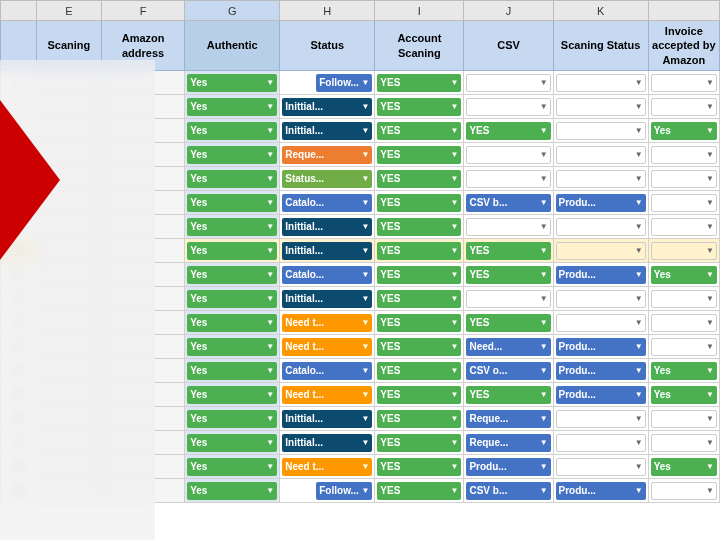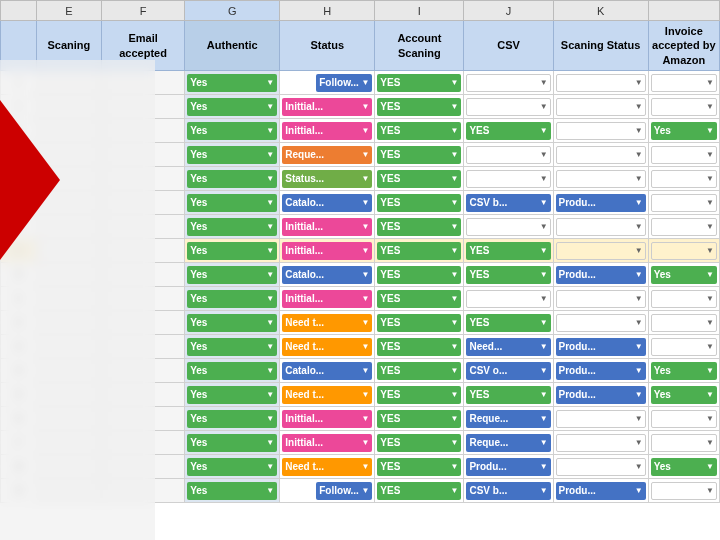--- a/index.html
+++ b/index.html
@@ -106,21 +106,21 @@
       color: #fff;
     }
 
     .dropdown-cell .arrow {
       font-size: 8px;
       margin-left: 2px;
       color: #fff;
     }
 
     .status-follow { background: #4472C4; margin-left: 34px; }
-    .status-initial { background: #ec4899; }
+    .status-initial { background: #0c4a6e; }
     .status-email { background: #ed7d31; }
     .status-regist { background: #70ad47; }
     .status-catalog { background: #4472C4; }
     .status-need { background: #FF9800; }
     .status-online { background: #4472C4; }
 
     .yes-dd { background: #4CAF50; }
     .csv-dd { background: #4472C4; }
     .from-dd { background: #4472C4; }
     .reque-dd { background: #4472C4; }
@@ -172,21 +172,21 @@
         <th style="background:#c6d9f1;">G</th>
         <th>H</th>
         <th>I</th>
         <th>J</th>
         <th>K</th>
         <th></th>
       </tr>
       <tr class="field-header-row">
         <th></th>
         <th>Scaning</th>
-        <th>Email accepted</th>
+        <th>Amazon address</th>
         <th class="highlighted">Authentic</th>
         <th>Status</th>
         <th>Account Scaning</th>
         <th>CSV</th>
         <th>Scaning Status</th>
         <th>Invoice accepted by Amazon</th>
 
       </tr>
     </thead>
     <tbody id="table-body">

